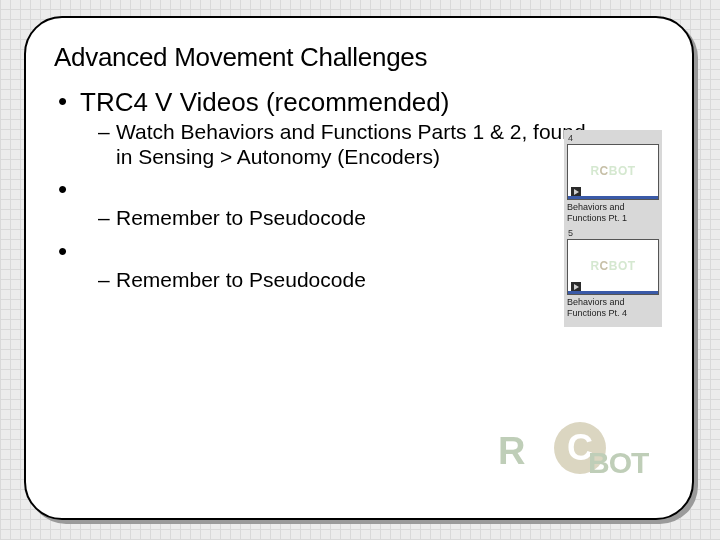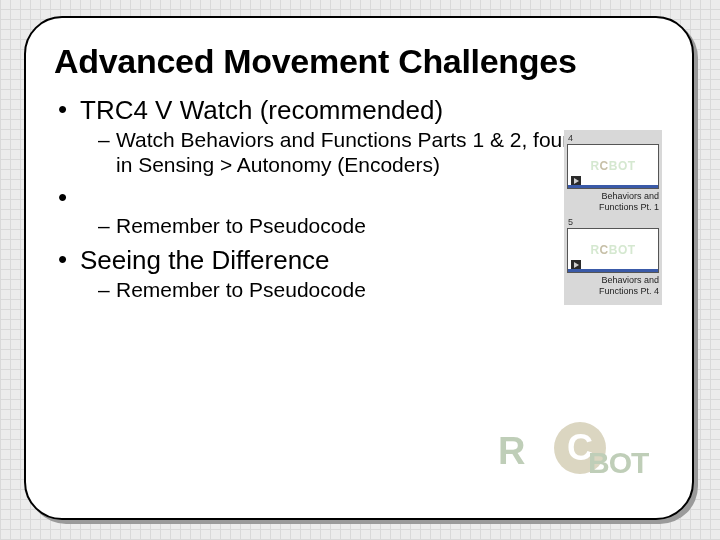--- a/index.html
+++ b/index.html
@@ -24,22 +24,22 @@
     position: absolute;
     left: 24px; top: 16px;
     width: 670px; height: 504px;
     border-radius: 38px;
     background: #fff;
     border: 2px solid #000;
     padding: 22px 28px 20px 28px;
     overflow: hidden;
   }
   .title {
-    font-size: 34px;
-    font-weight: bold;
+    font-size: 26px;
+    font-weight: normal;
     margin: 2px 0 14px 0;
     letter-spacing: -0.3px;
   }
   ul.lvl1 { list-style: none; padding-left: 4px; }
   ul.lvl1 > li { margin: 6px 0 2px 0; }
   ul.lvl1 > li > .bullet-row { display: flex; align-items: flex-start; }
   ul.lvl1 .dot { font-size: 26px; line-height: 28px; width: 22px; }
   ul.lvl1 .txt { font-size: 26px; line-height: 30px; }
   ul.lvl2 { list-style: none; padding-left: 40px; margin: 2px 0 6px 0; }
   ul.lvl2 > li { display: flex; align-items: flex-start; margin: 2px 0; }
@@ -51,21 +51,21 @@
     width: 98px;
     background: #d8d8d8;
     padding: 3px 3px 4px 3px;
     font-family: Verdana, Arial, sans-serif;
   }
   .thumb {
     margin-bottom: 4px;
   }
   .thumb-num { font-size: 9px; color: #333; padding: 0 1px 1px 1px; }
   .thumb-box {
-    width: 92px; height: 45px;
+    width: 92px; height: 56px;
     background: #fff;
     border: 1px solid #555;
     position: relative;
     overflow: hidden;
   }
   .thumb-box .logo {
     position: absolute; left: 50%; top: 48%;
     transform: translate(-50%,-50%);
     font-size: 12px; font-weight: bold; color: #d5e8d0;
     letter-spacing: 0.5px;
@@ -84,21 +84,21 @@
     border-top: 3px solid transparent;
     border-bottom: 3px solid transparent;
   }
   .thumb-box .bar {
     position: absolute; left: 0; bottom: 0;
     width: 100%; height: 3px;
     background: #3a5aa8;
   }
   .thumb-cap {
     font-size: 9px; line-height: 11px;
-    text-align: right;
+    text-align: left;
     color: #222;
     margin-top: 2px;
   }
   .robot-logo {
     position: absolute;
     right: 34px; bottom: 18px;
     width: 160px; height: 80px;
     opacity: 0.9;
   }
   .robot-logo .txt-r {
@@ -127,21 +127,21 @@
 <div class="card-shadow"></div>
 
 <div class="card">
 
   <h1 class="title">Advanced Movement Challenges</h1>
 
   <ul class="lvl1">
     <li>
       <div class="bullet-row">
         <span class="dot">•</span>
-        <span class="txt">TRC4 V Watch (recommended)</span>
+        <span class="txt">TRC4 V Videos (recommended)</span>
       </div>
       <ul class="lvl2">
         <li>
           <span class="dash">–</span>
           <span class="txt2">Watch Behaviors and Functions Parts 1 &amp; 2, found in Sensing &gt; Autonomy (Encoders)</span>
         </li>
       </ul>
     </li>
     <li>
       <div class="bullet-row">
@@ -150,21 +150,20 @@
       <ul class="lvl2">
         <li>
           <span class="dash">–</span>
           <span class="txt2">Remember to Pseudocode</span>
         </li>
       </ul>
     </li>
     <li>
       <div class="bullet-row">
         <span class="dot">•</span>
-        <span class="txt">Seeing the Difference</span>
       </div>
       <ul class="lvl2">
         <li>
           <span class="dash">–</span>
           <span class="txt2">Remember to Pseudocode</span>
         </li>
       </ul>
     </li>
   </ul>
 

